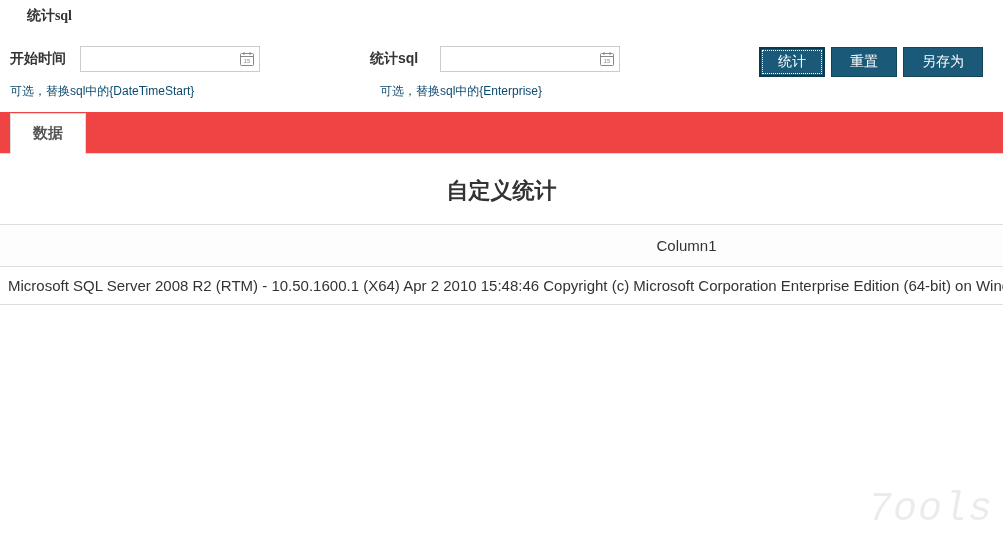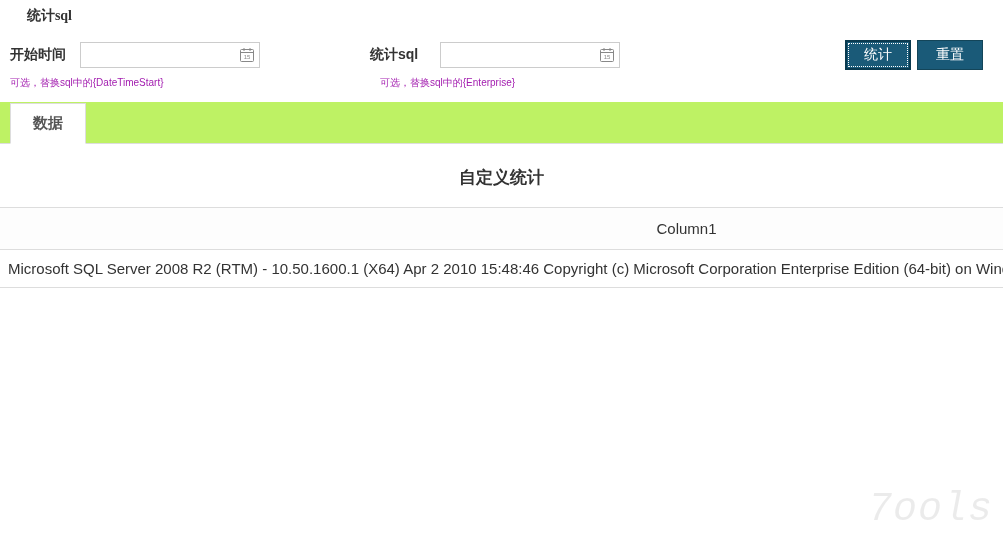--- a/index.html
+++ b/index.html
@@ -86,63 +86,64 @@
       margin-right: 10px;
     }
     .btn {
       background: #1a5a78;
       color: #fff;
       border: 1px solid #134559;
       padding: 5px 18px;
       font-size: 14px;
       cursor: pointer;
       font-family: inherit;
+      margin-top: 7px;
     }
     .btn.primary-focus {
       outline: 1px dotted #fff;
       outline-offset: -4px;
       border-color: #0a3a4f;
       box-shadow: inset 0 0 0 1px #0a3a4f;
     }
     .hint-row {
       display: flex;
       padding: 4px 10px 12px 10px;
     }
     .hint {
-      color: #a21caf;
-      font-size: 10px;
+      color: #0c4a6e;
+      font-size: 12px;
     }
     .hint1 { width: 260px; margin-left: 0px; }
     .hint-spacer { width: 110px; }
     .tabs {
       display: flex;
       border-bottom: 1px solid #ddd;
       padding-left: 10px;
-      background: #bef264;
+      background: #ef4444;
     }
     .tab {
       padding: 10px 22px;
       font-size: 15px;
       color: #337ab7;
       cursor: pointer;
       border: 1px solid transparent;
       border-bottom: none;
       position: relative;
       top: 1px;
     }
     .tab.active {
       border-color: #ddd;
       border-bottom: 1px solid #fff;
       background: #fff;
       color: #555;
       font-weight: bold;
     }
     .result-title {
       text-align: center;
-      font-size: 17px;
+      font-size: 22px;
       font-weight: bold;
       padding: 22px 0 18px 0;
     }
     .result-table {
       width: 100%;
       border-collapse: collapse;
     }
     .result-table th {
       border-top: 1px solid #ddd;
       border-bottom: 1px solid #ddd;
@@ -198,20 +199,21 @@
       <rect x="1.5" y="2.5" width="13" height="12" rx="1"></rect>
       <line x1="1.5" y1="5.5" x2="14.5" y2="5.5"></line>
       <line x1="5" y1="1" x2="5" y2="4"></line>
       <line x1="11" y1="1" x2="11" y2="4"></line>
       <text x="8" y="12" font-size="6" text-anchor="middle" fill="currentColor" stroke="none">15</text>
     </svg>
   </div>
   <div class="btn-group">
     <button class="btn primary-focus">统计</button>
     <button class="btn">重置</button>
+    <button class="btn">另存为</button>
   </div>
 </div>
 
 <div class="hint-row">
   <div class="hint hint1">可选，替换sql中的{DateTimeStart}</div>
   <div class="hint-spacer"></div>
   <div class="hint">可选，替换sql中的{Enterprise}</div>
 </div>
 
 <div class="tabs">

